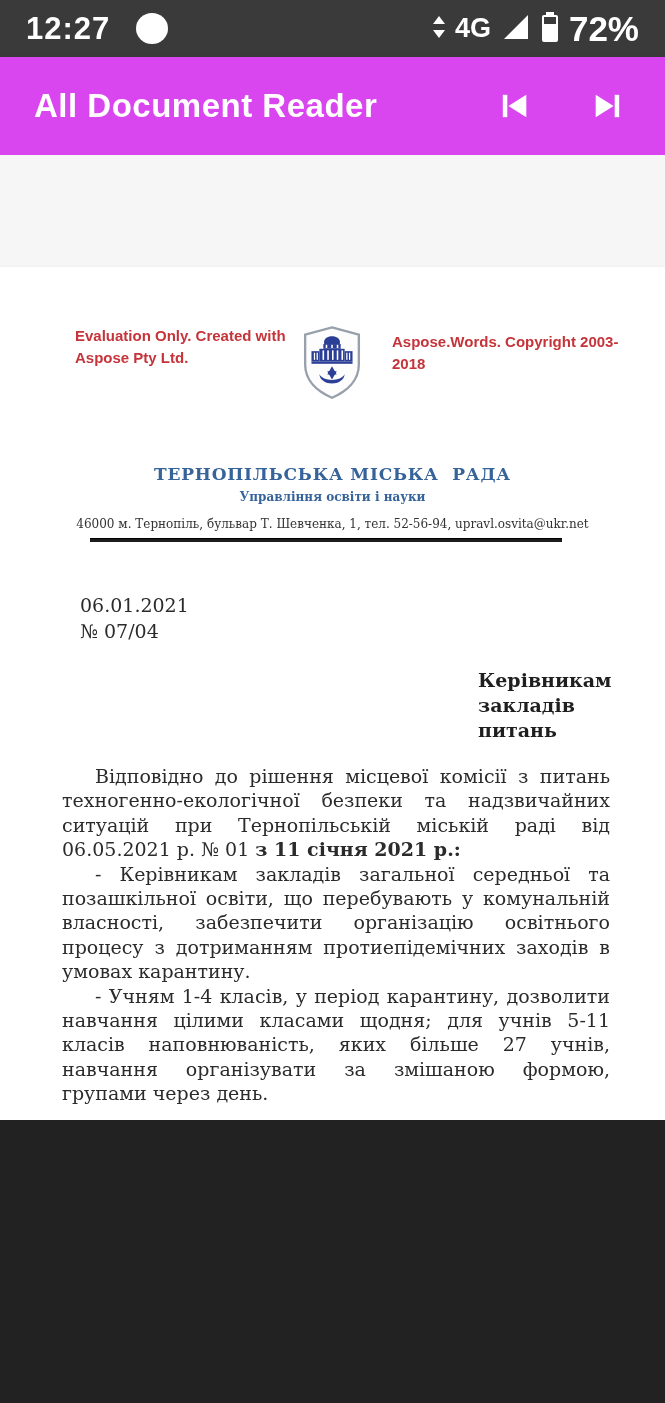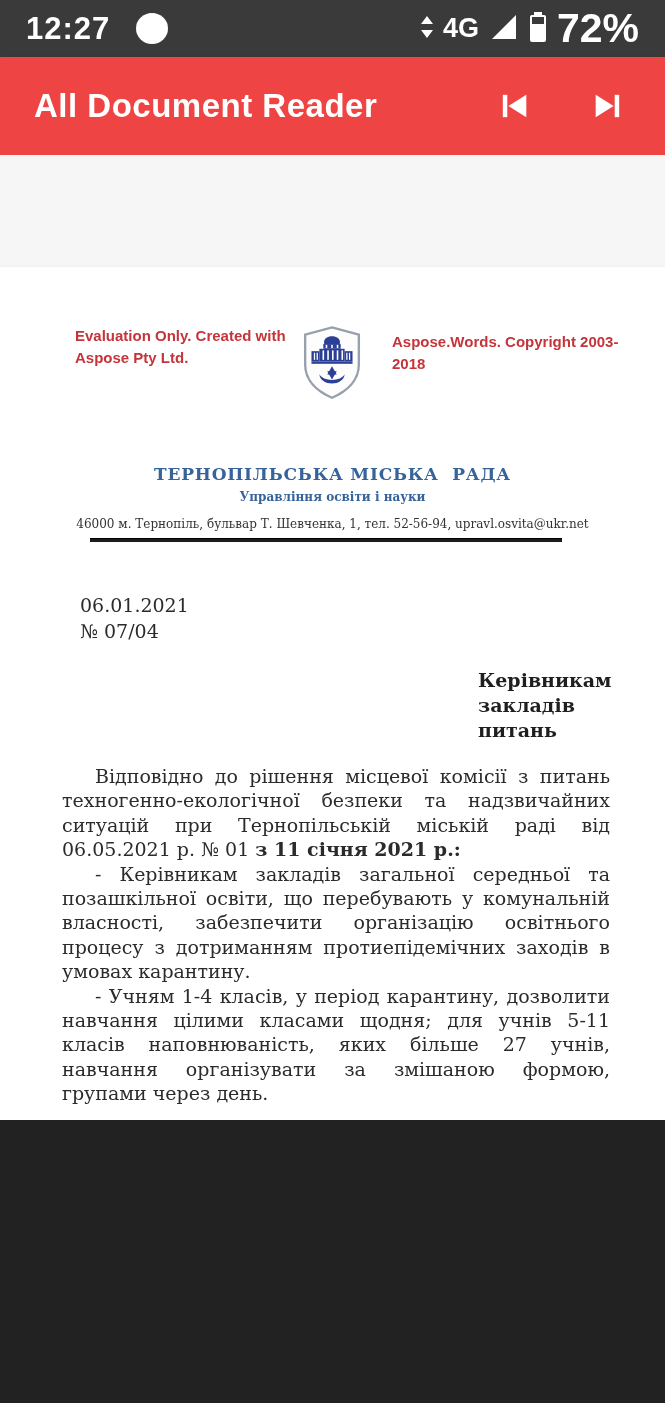--- a/index.html
+++ b/index.html
@@ -13,26 +13,26 @@
   
   .status-bar {
     position:absolute; top:0; left:0; width:665px; height:57px;
     background:#3a3a3a; color:#fff; display:flex; align-items:center;
     padding:0 26px;
   }
   .status-time { font-size:31px; font-weight:bold; letter-spacing:1px; }
   .notif-dot { width:32px; height:31px; background:#fff; border-radius:50%; margin-left:26px; }
   .status-right { margin-left:auto; display:flex; align-items:center; gap:8px; }
   .net-type { font-size:27px; font-weight:bold; margin-right:2px; }
-  .batt-pct { font-size:41px; font-weight:bold; }
+  .batt-pct { font-size:35px; font-weight:bold; }
 
   
   .app-bar {
     position:absolute; top:57px; left:0; width:665px; height:98px;
-    background:#ef4444; color:#fff; display:flex; align-items:center;
+    background:#d946ef; color:#fff; display:flex; align-items:center;
     padding:0 34px; box-shadow:0 2px 4px rgba(0,0,0,.25);
   }
   .app-title { font-size:33px; font-weight:bold; letter-spacing:.5px; }
   .app-actions { margin-left:auto; display:flex; gap:48px; }
   .icon-btn { background:none; border:none; padding:4px; cursor:pointer; line-height:0; }
 
   
   .viewer {
     position:absolute; top:155px; left:0; width:665px; height:1158px;
     background:#f6f6f7; overflow:hidden;padding-left:6px;

